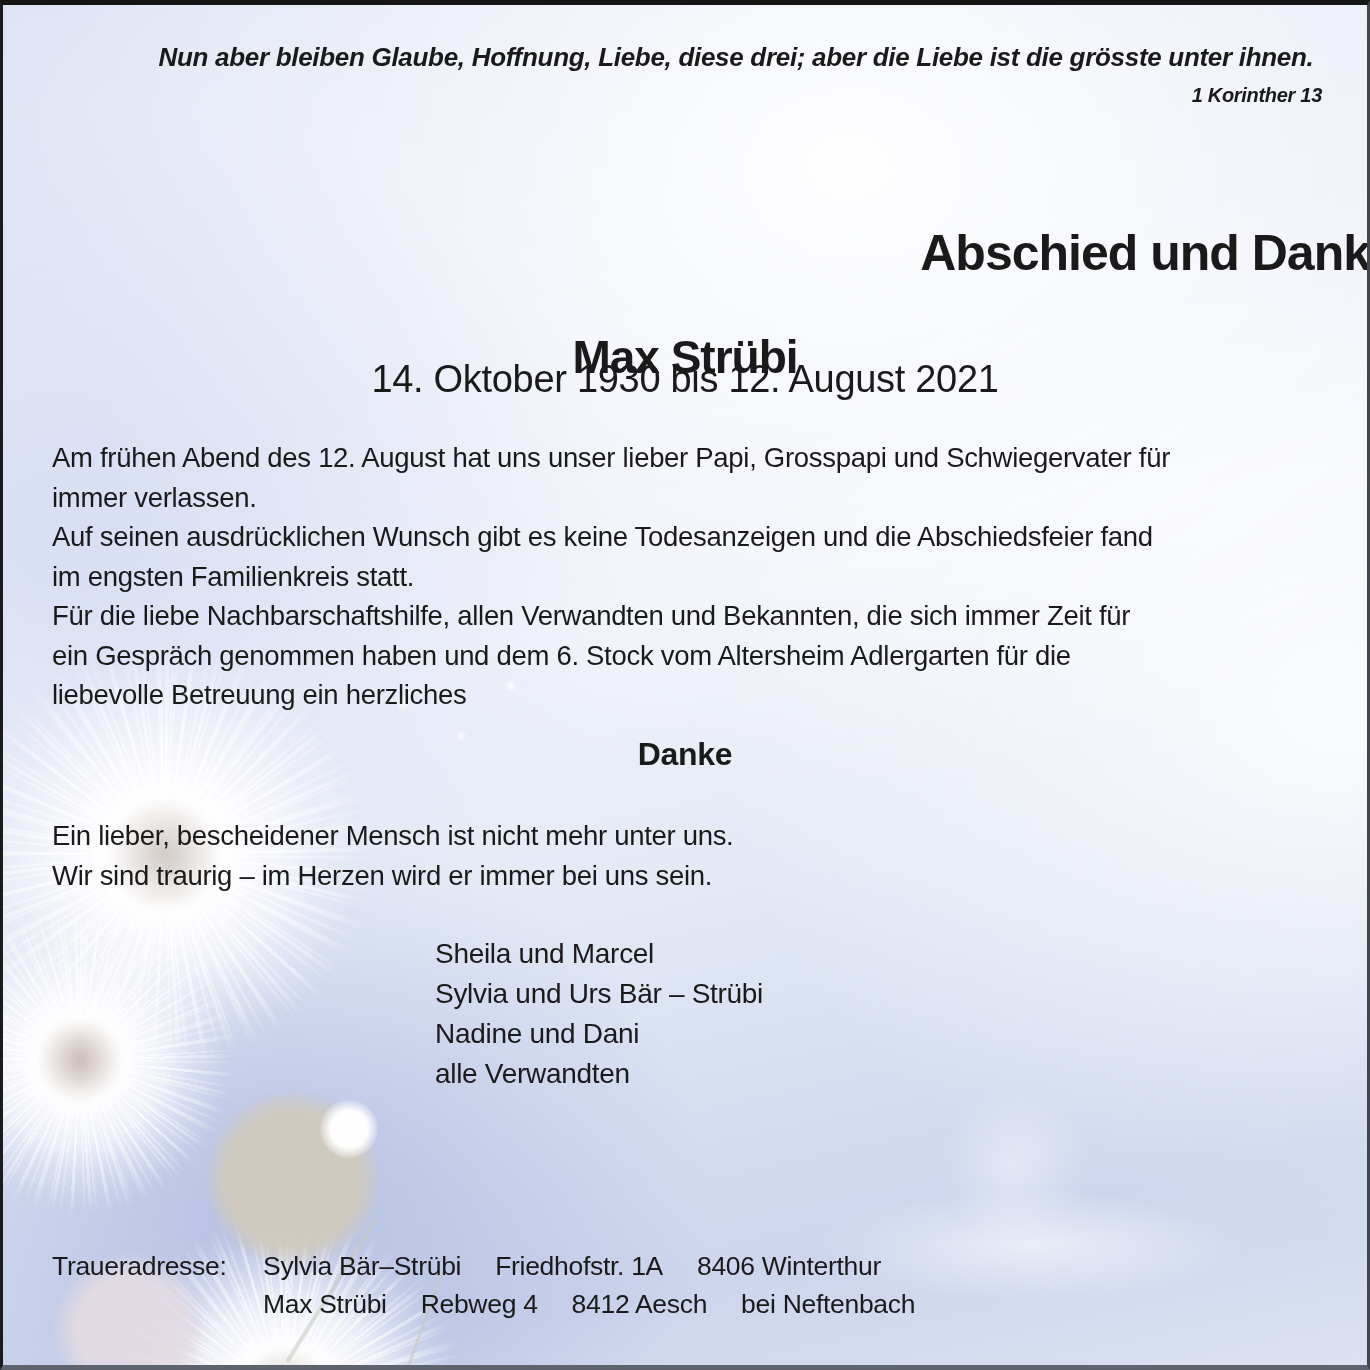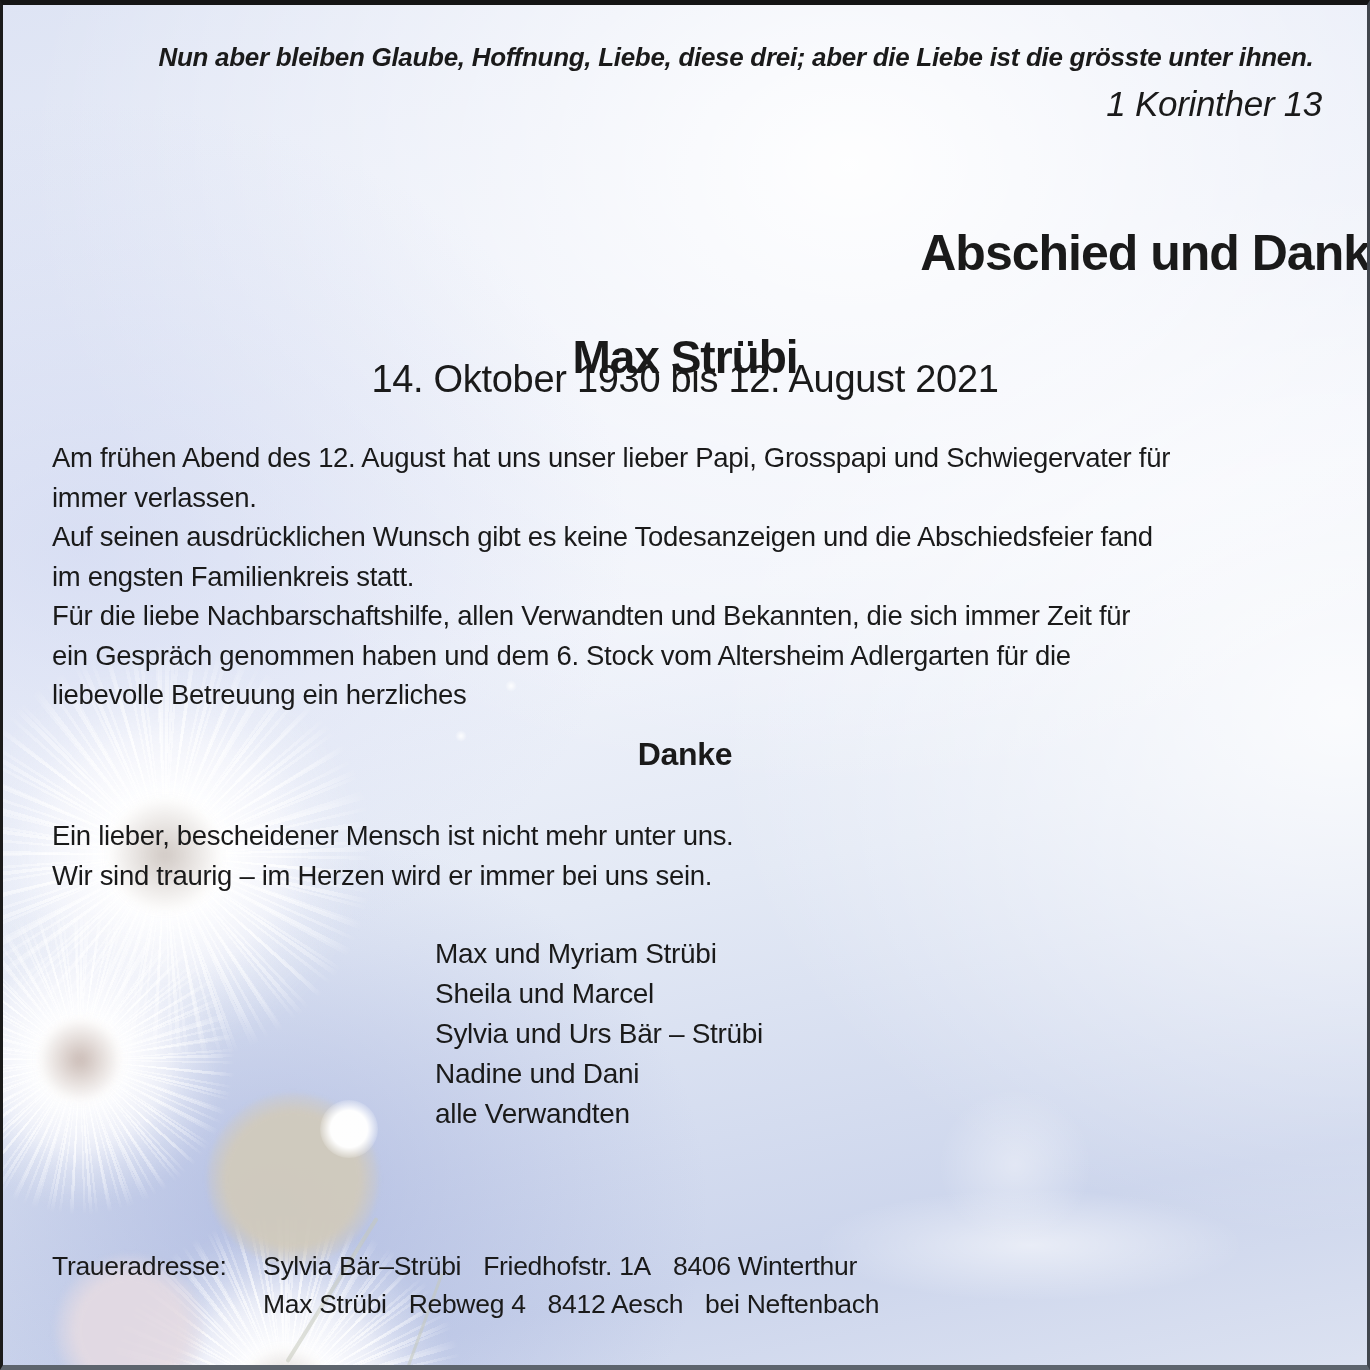--- a/index.html
+++ b/index.html
@@ -59,35 +59,35 @@
     position:absolute;inset:0;pointer-events:none;z-index:30;
     border-top:5px solid #151515;
     border-left:3px solid #1b1b1b;
     border-right:3px solid #41464d;
     border-bottom:5px solid #5d646d;
   }
   
   .txt{position:absolute;z-index:10;letter-spacing:-0.3px;}
   .quote-text{top:42px;left:150px;right:48px;text-align:center;
     font-style:italic;font-weight:bold;font-size:26px;}
-  .quote-source{top:84px;right:48px;font-style:italic;font-weight:normal;font-size:35px;}
+  .quote-source{top:84px;right:48px;font-style:italic;font-weight:bold;font-size:20px;}
   .notice-title{top:190px;left:0;width:100%;text-align:right;
     font-size:50px;font-weight:bold;letter-spacing:-1px;}
   .deceased-name{top:292px;left:0;width:100%;text-align:center;
     font-size:46px;font-weight:bold;letter-spacing:-1px;}
   .life-dates{top:358px;left:0;width:100%;text-align:center;font-size:38px;}
   .body-block{top:438px;left:52px;right:48px;font-size:27.5px;line-height:39.5px;}
   .body-block p{margin:0;white-space:pre-line;}
   .thanks-heading{top:736px;left:0;width:100%;text-align:center;
     font-size:32px;font-weight:bold;}
   .remembrance{top:816px;left:52px;right:48px;font-size:27.5px;line-height:39.5px;}
   .family-list{top:934px;left:435px;font-size:28px;line-height:40px;}
   .address{top:1248px;left:52px;right:48px;display:flex;font-size:26.5px;line-height:37.5px;}
   .address-label{width:211px;flex:0 0 211px;}
-  .address-row{display:flex;gap:22px;}
+  .address-row{display:flex;gap:34px;}
 </style>
 </head>
 <body>
 
 <div class="page">
 
   <div class="puff puff1"></div>
   <div class="puff puff2"></div>
   <div class="puff puff3"></div>
   <div class="bokeh bokeh-beige"></div>
@@ -119,21 +119,20 @@
   </div>
 
   <div class="txt thanks-heading">Danke</div>
 
   <div class="txt remembrance">
     <div>Ein lieber, bescheidener Mensch ist nicht mehr unter uns.</div>
     <div>Wir sind traurig – im Herzen wird er immer bei uns sein.</div>
   </div>
 
   <div class="txt family-list">
-    <div>Max und Myriam Strübi</div>
     <div>Sheila und Marcel</div>
     <div>Sylvia und Urs Bär – Strübi</div>
     <div>Nadine und Dani</div>
     <div>alle Verwandten</div>
   </div>
 
   <div class="txt address">
     <div class="address-label">Traueradresse:</div>
     <div class="address-lines">
       <div class="address-row">

